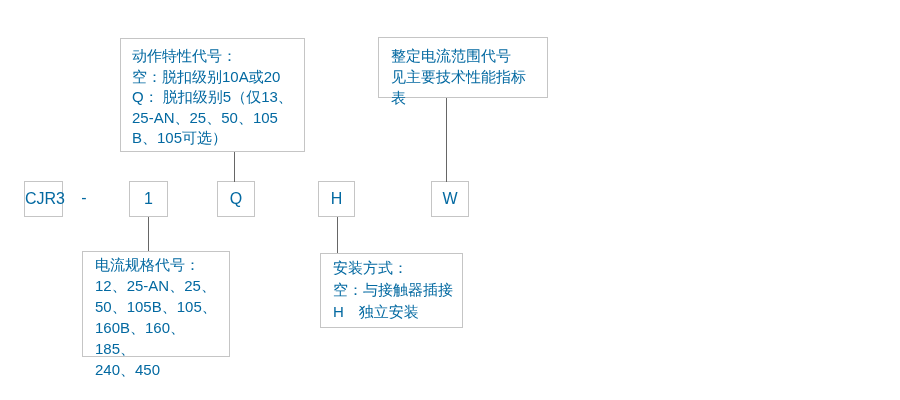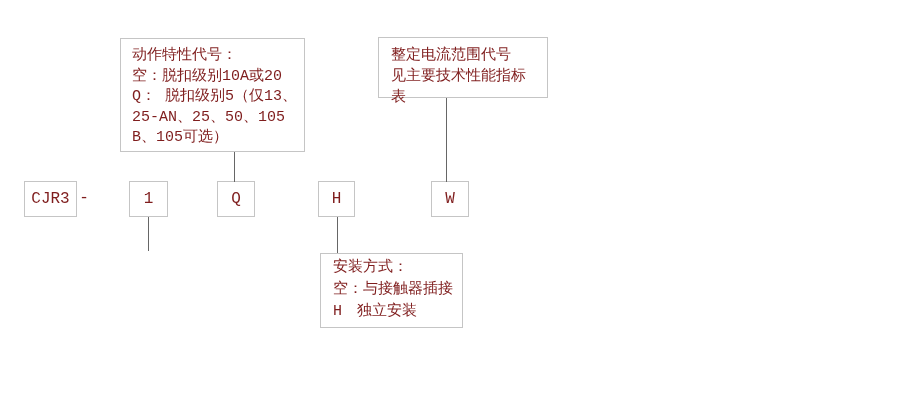--- a/index.html
+++ b/index.html
@@ -5,22 +5,22 @@
   html, body {
     margin: 0;
     padding: 0;
     background: #ffffff;
   }
   .canvas {
     position: relative;
     width: 900px;
     height: 400px;
     background: #ffffff;
-    font-family: Liberation Mono, monospace;
-    color: #7f1d1d;
+    font-family: Liberation Sans, sans-serif;
+    color: #0369a1;
     overflow: hidden;
   }
   .box {
     position: absolute;
     box-sizing: border-box;
     border: 1px solid #c5c5c5;
     background: #ffffff;
   }
   .note {
     white-space: pre-line;
@@ -50,21 +50,21 @@
     padding: 3px 6px 8px 12px;
     line-height: 22px;
   }
   .code {
     font-size: 16px;
     text-align: center;
     line-height: 34px;
     top: 181px;
     height: 36px;
   }
-  .code-prefix  { left: 24px;  width: 53px; text-align: center; }
+  .code-prefix  { left: 24px;  width: 39px; text-align: center; }
   .code-13      { left: 129px; width: 39px; }
   .code-q       { left: 217px; width: 38px; }
   .code-h       { left: 318px; width: 37px; }
   .code-w       { left: 431px; width: 38px; }
   .dash {
     position: absolute;
     left: 78px; top: 181px;
     width: 12px; height: 36px;
     line-height: 34px;
     text-align: center;
@@ -87,20 +87,25 @@
 
   <div class="box note note-action">动作特性代号：
 空：脱扣级别10A或20
 Q： 脱扣级别5（仅13、
 25-AN、25、50、105
 B、105可选）</div>
 
   <div class="box note note-range">整定电流范围代号
 见主要技术性能指标表</div>
 
+  <div class="box note note-current">电流规格代号：
+12、25-AN、25、
+50、105B、105、
+160B、160、185、
+240、450</div>
 
   <div class="box note note-mount">安装方式：
 空：与接触器插接
 H　独立安装</div>
 
   <div class="box code code-prefix">CJR3</div>
 
   <div class="dash">-</div>
 
   <div class="box code code-13">1</div>

